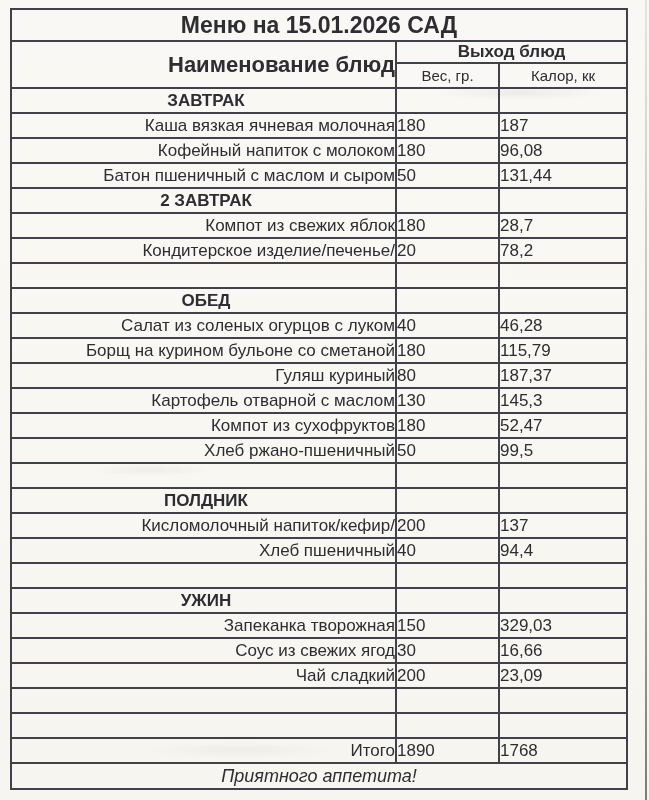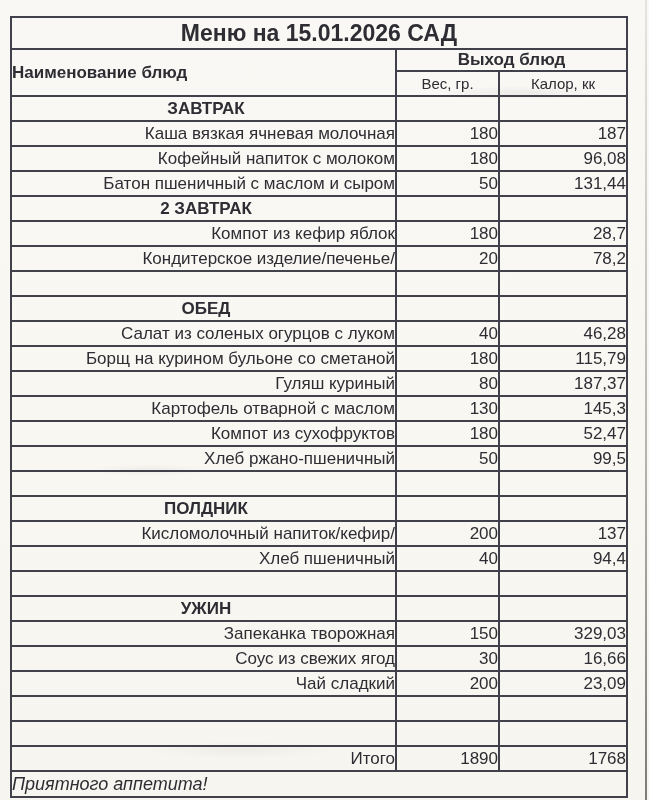--- a/index.html
+++ b/index.html
@@ -27,47 +27,47 @@
     background:
       radial-gradient(ellipse 120px 10px at 520px 93px, rgba(120,120,125,.10), transparent 70%),
       radial-gradient(ellipse 90px 9px at 150px 470px, rgba(120,120,125,.08), transparent 70%),
       radial-gradient(ellipse 140px 12px at 240px 750px, rgba(120,120,125,.07), transparent 70%);
   }
   .scan-edge{
     position:absolute;top:0;right:2px;width:2px;height:100%;
     background:linear-gradient(to bottom, rgba(150,148,142,.2) 0%, rgba(120,118,112,.5) 55%, rgba(95,93,88,.8) 100%);
   }
   table.menu{
-    position:absolute;left:10px;top:16px;width:616px;
+    position:absolute;left:10px;top:8px;width:616px;
     border-collapse:collapse;table-layout:fixed;
   }
   .menu th,.menu td{
     border:2px solid var(--border);
     padding:0;
     color:var(--text);
     overflow:hidden;white-space:nowrap;
   }
   .title-cell{
     height:30px;
     font-size:23px;font-weight:bold;text-align:center;
     border-bottom:3px solid var(--border);
     color:#1e1e24;
   }
   .name-header{
     border-left:none; 
-    font-size:17px;font-weight:bold;text-align:left;vertical-align:middle;
+    font-size:22px;font-weight:bold;text-align:right;vertical-align:middle;
   }
   .group-header{height:20px;font-size:17px;font-weight:bold;text-align:center;margin-top:20px;}
   .sub-header{height:23px;font-size:15px;font-weight:normal;text-align:center;padding-left:5px;}
   tbody td,.total-row td{height:23px;font-size:17px;}
   .c-name{text-align:right;padding-left:4px;}
-  .c-num{text-align:right;padding-right:8px;}
+  .c-num{text-align:left;padding-right:8px;}
   tr[data-name="section-row"] .c-name{font-weight:bold;text-align:center;padding-left:5px;}
   .footer-cell{
-    height:24px;font-size:18px;font-style:italic;
+    height:24px;font-size:18px;font-style:italic;text-align:center;
   }
 </style>
 </head>
 <body>
 
 <div class="page" data-name="scanned-menu-page">
   <div class="scan-edge" data-name="scan-page-edge"></div>
 
   <table class="menu" data-name="menu-table">
     <colgroup>
@@ -108,21 +108,21 @@
           <td class="c-name" data-name="dish-name-cell">Батон пшеничный с маслом и сыром</td>
           <td class="c-num" data-name="weight-cell">50</td>
           <td class="c-num" data-name="calories-cell">131,44</td>
         </tr>
         <tr data-name="section-row">
           <td class="c-name" data-name="dish-name-cell">2 ЗАВТРАК</td>
           <td class="c-num" data-name="weight-cell"></td>
           <td class="c-num" data-name="calories-cell"></td>
         </tr>
         <tr data-name="menu-item-row">
-          <td class="c-name" data-name="dish-name-cell">Компот из кефир яблок</td>
+          <td class="c-name" data-name="dish-name-cell">Компот из свежих яблок</td>
           <td class="c-num" data-name="weight-cell">180</td>
           <td class="c-num" data-name="calories-cell">28,7</td>
         </tr>
         <tr data-name="menu-item-row">
           <td class="c-name" data-name="dish-name-cell">Кондитерское изделие/печенье/</td>
           <td class="c-num" data-name="weight-cell">20</td>
           <td class="c-num" data-name="calories-cell">78,2</td>
         </tr>
         <tr data-name="empty-row">
           <td class="c-name" data-name="dish-name-cell"></td>

